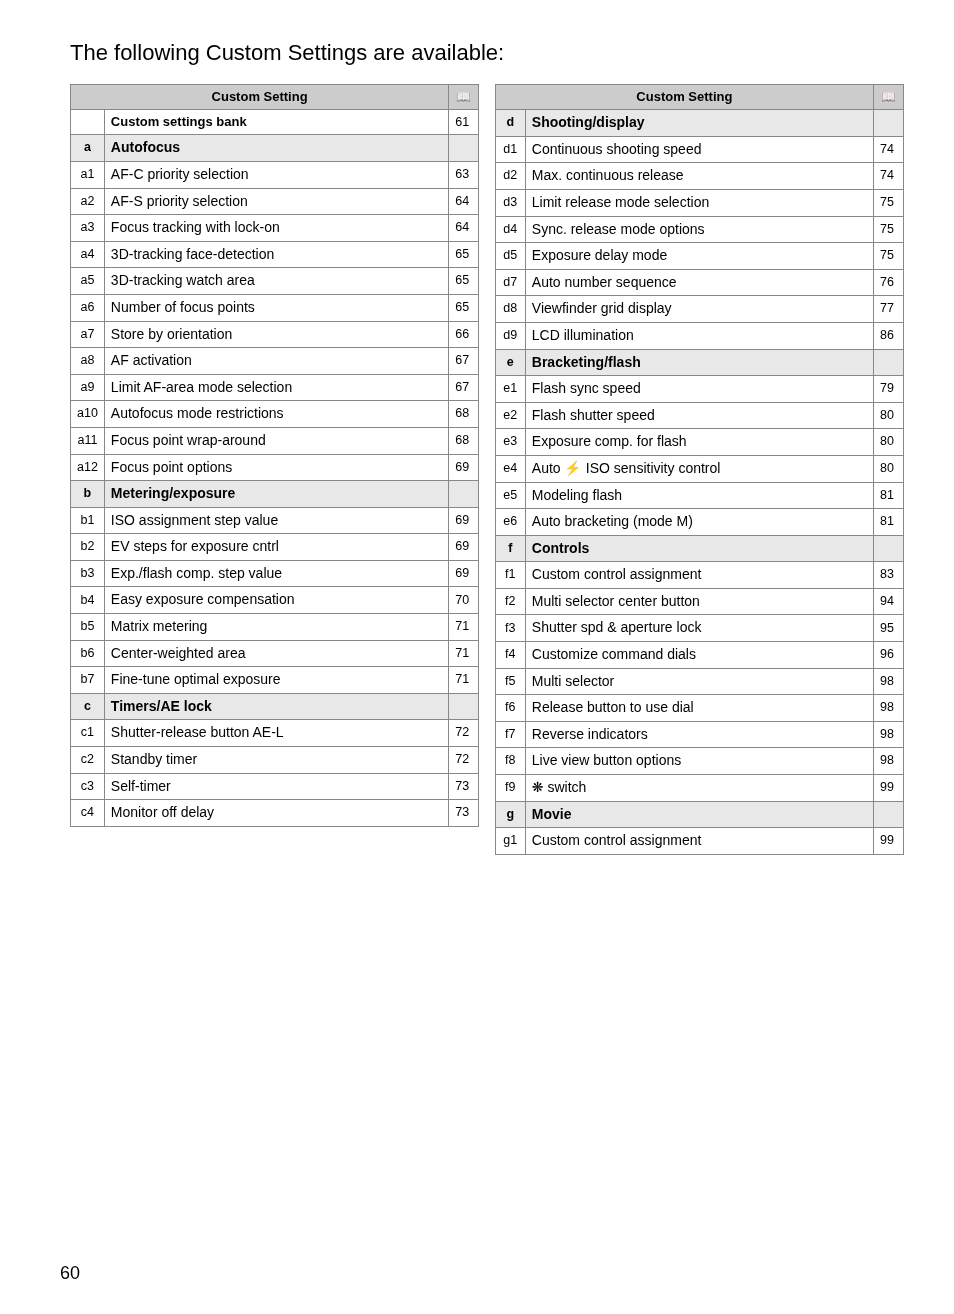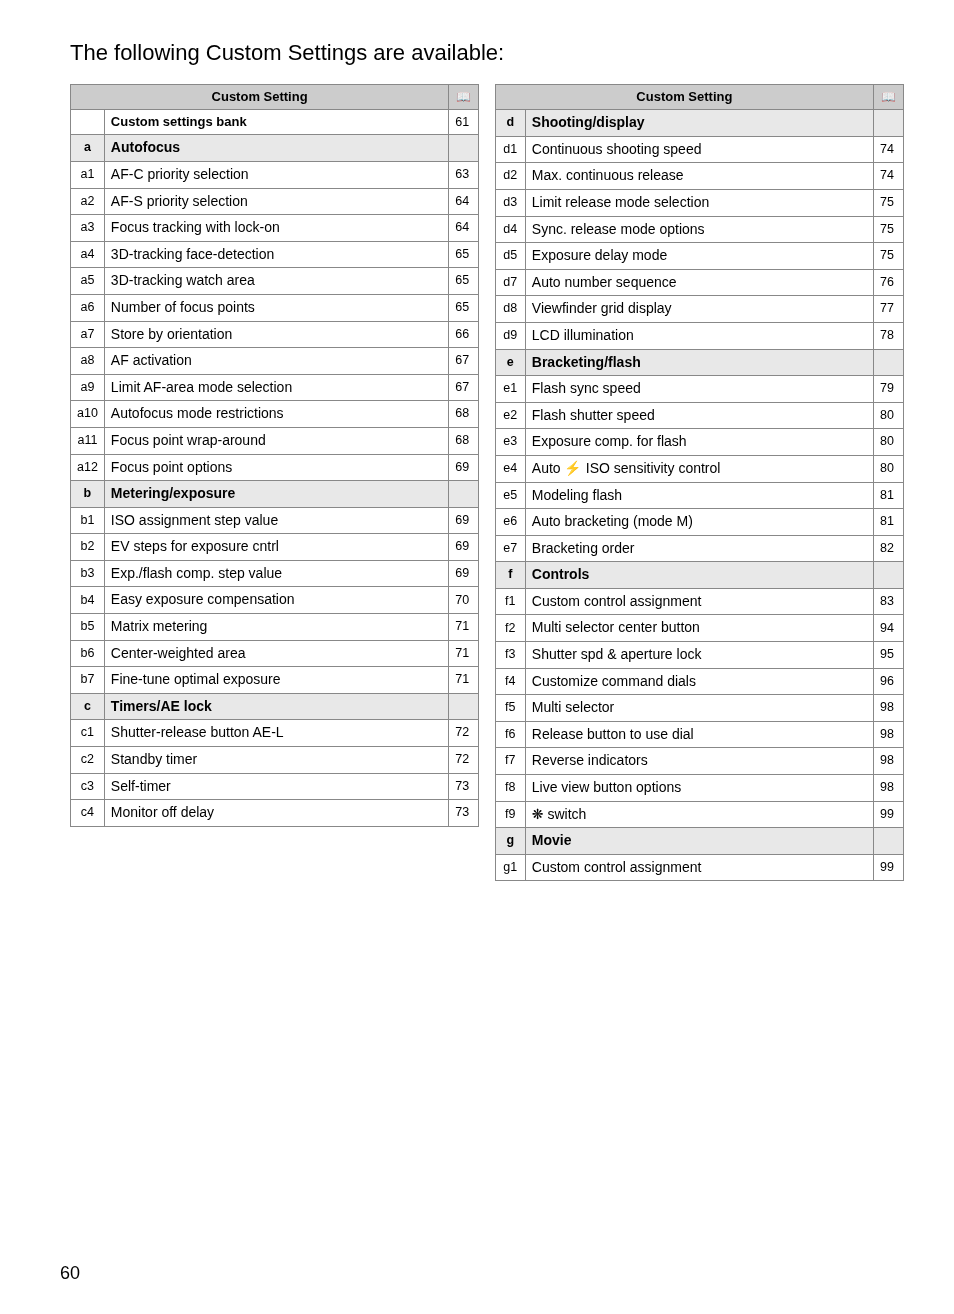--- a/index.html
+++ b/index.html
@@ -282,21 +282,21 @@
         <td class="row-page">76</td>
       </tr>
         <tr>
         <td class="row-code">d8</td>
         <td class="row-name" colspan="2">Viewfinder grid display</td>
         <td class="row-page">77</td>
       </tr>
         <tr>
         <td class="row-code">d9</td>
         <td class="row-name" colspan="2">LCD illumination</td>
-        <td class="row-page">78</td>
+        <td class="row-page">86</td>
       </tr>
         <tr>
         <td class="row-code section-label">e</td>
         <td class="row-name section-label" colspan="2">Bracketing/flash</td>
         <td class="row-page section-label"></td>
       </tr>
         <tr>
         <td class="row-code">e1</td>
         <td class="row-name" colspan="2">Flash sync speed</td>
         <td class="row-page">79</td>
@@ -320,25 +320,20 @@
         <td class="row-code">e5</td>
         <td class="row-name" colspan="2">Modeling flash</td>
         <td class="row-page">81</td>
       </tr>
         <tr>
         <td class="row-code">e6</td>
         <td class="row-name" colspan="2">Auto bracketing (mode M)</td>
         <td class="row-page">81</td>
       </tr>
         <tr>
-        <td class="row-code">e7</td>
-        <td class="row-name" colspan="2">Bracketing order</td>
-        <td class="row-page">82</td>
-      </tr>
-        <tr>
         <td class="row-code section-label">f</td>
         <td class="row-name section-label" colspan="2">Controls</td>
         <td class="row-page section-label"></td>
       </tr>
         <tr>
         <td class="row-code">f1</td>
         <td class="row-name" colspan="2">Custom control assignment</td>
         <td class="row-page">83</td>
       </tr>
         <tr>

